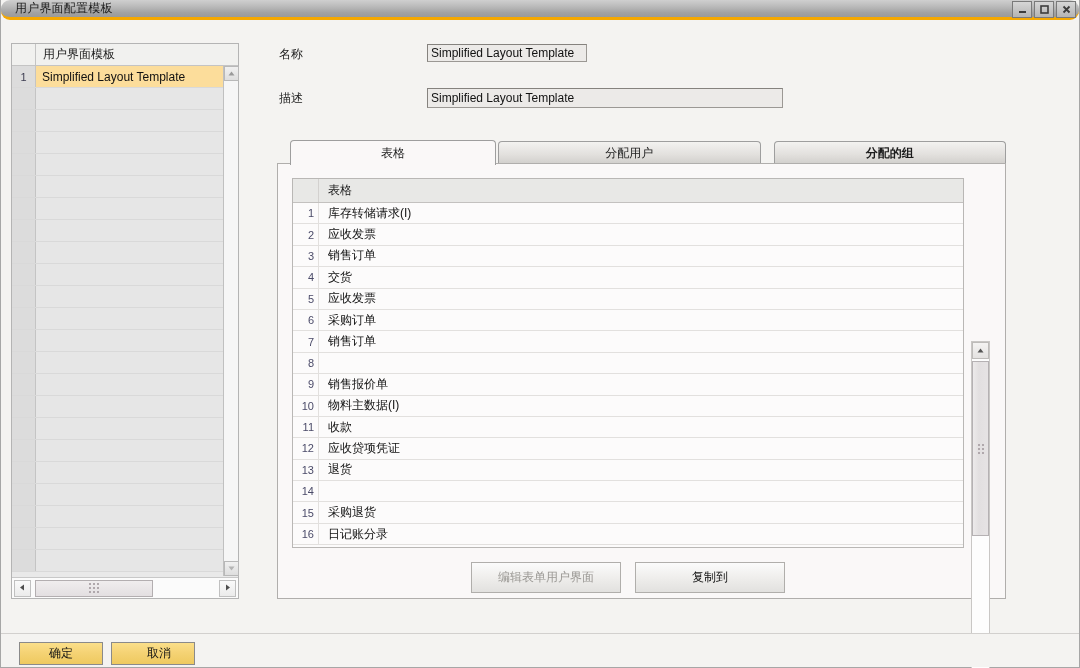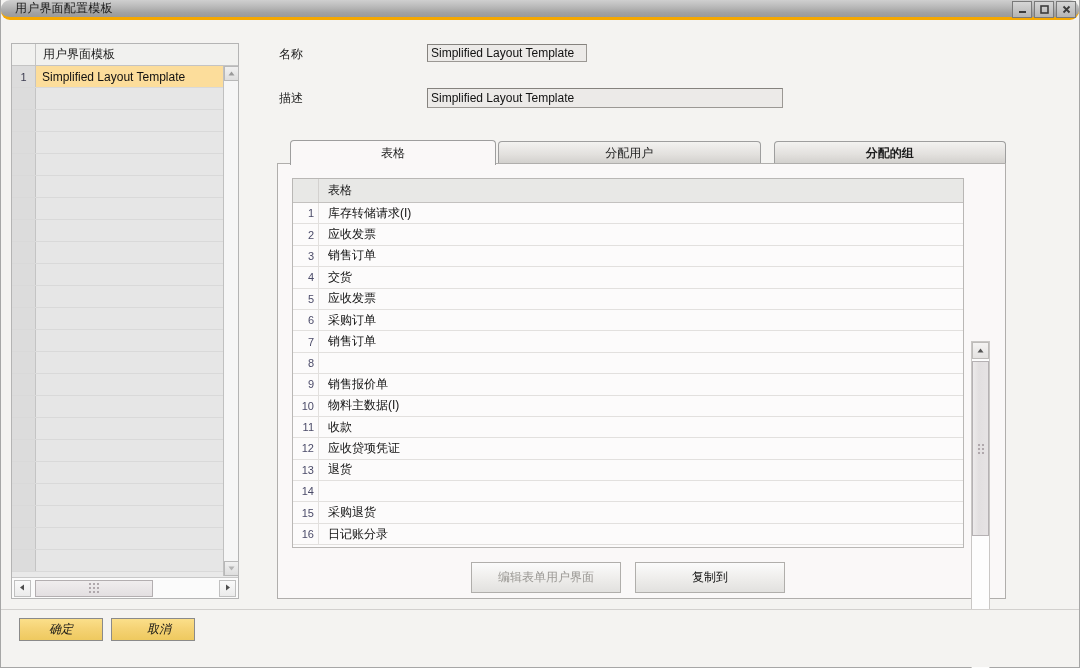--- a/index.html
+++ b/index.html
@@ -336,24 +336,23 @@
   }
   .btn-gray.disabled {
     color: #9a9894;
     cursor: default;
   }
 
   
   .bottom-bar {
     position: absolute;
     left: 0; right: 0; bottom: 0;
-    height: 58px;
+    height: 34px;
     background: #f4f3f1;
     border-top: 1px solid #d2d0ce;
-    font-style: italic;
   }
   .btn-yellow {
     position: absolute;
     width: 84px; height: 23px;
     background: linear-gradient(to bottom, #fbdf8a 0%, #f5d375 45%, #eec95f 100%);
     border: 1px solid #8a8a8a;
     color: #141414;
     font-size: 12px;
     display: flex; align-items: center; justify-content: center;
     cursor: pointer;

